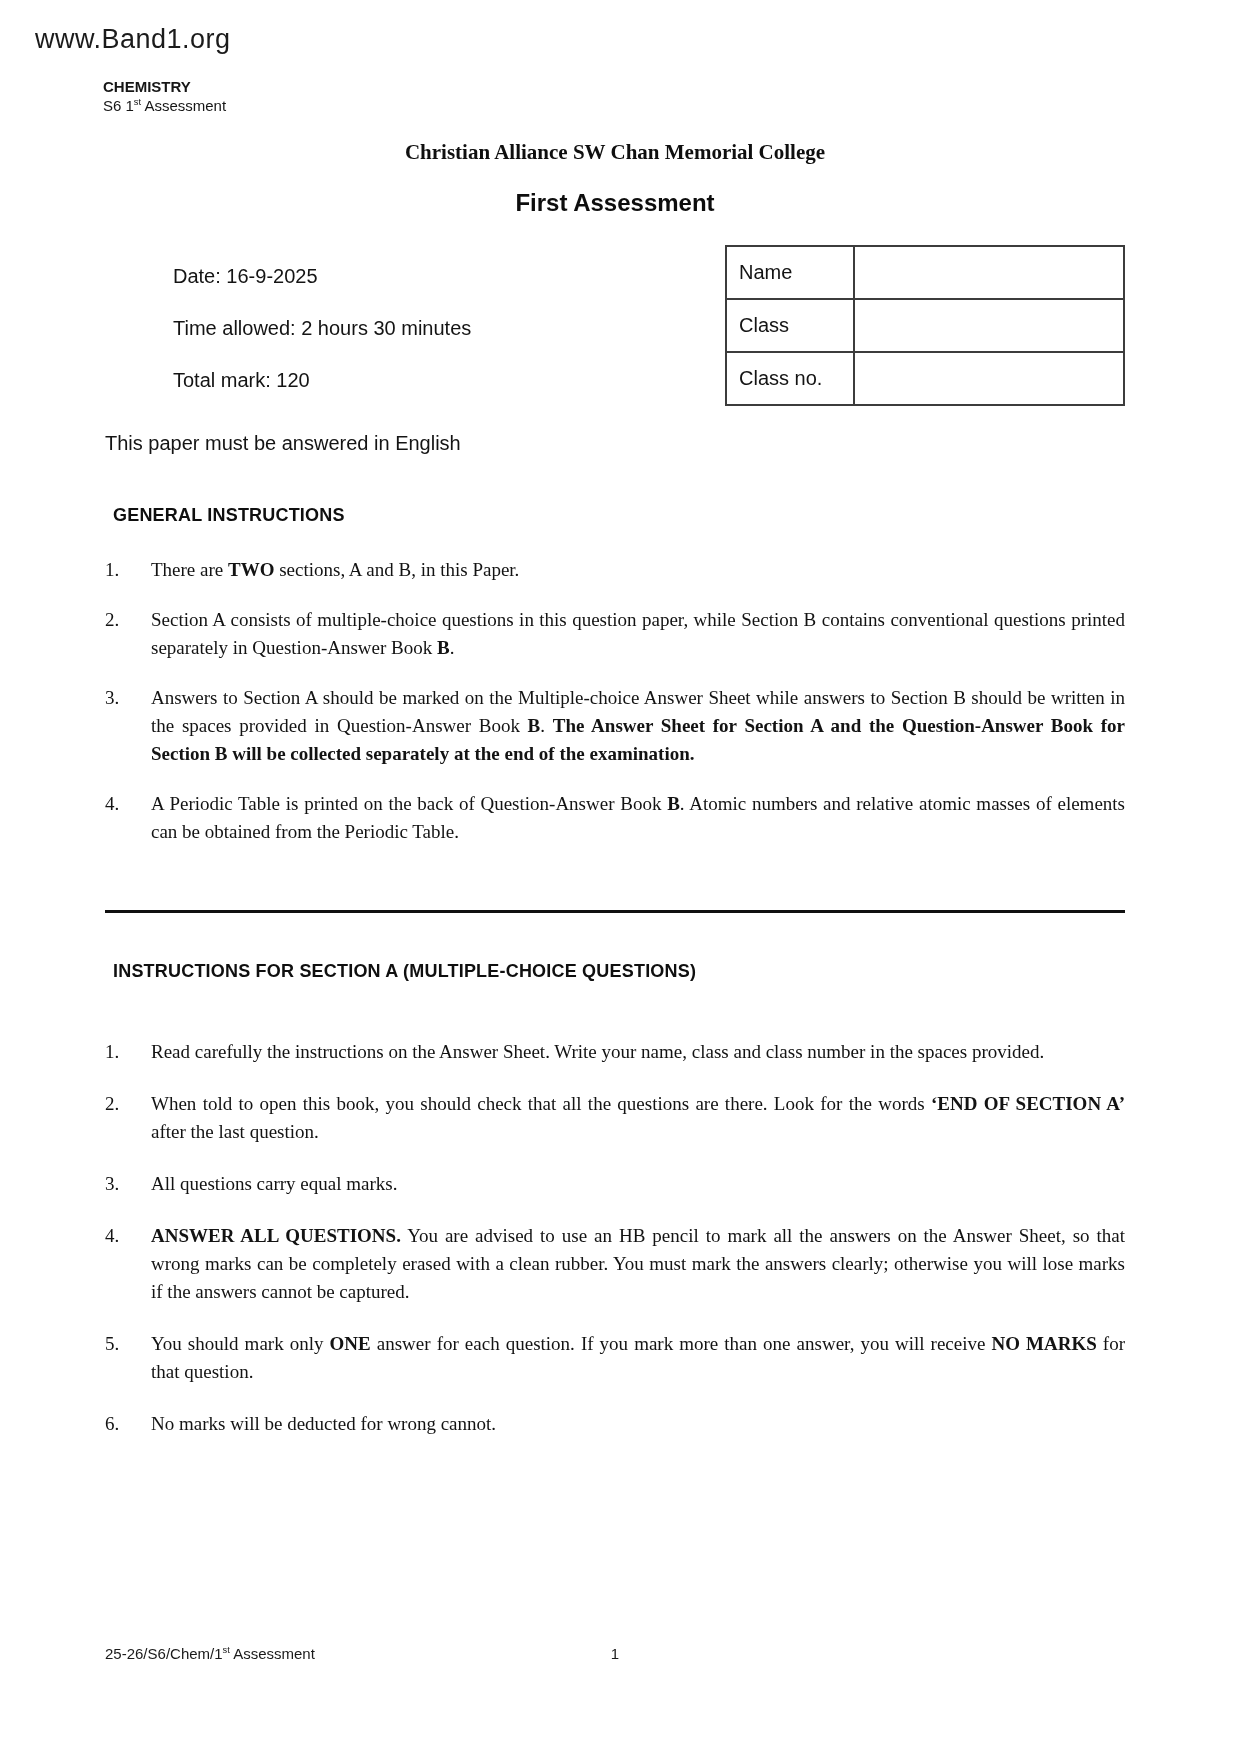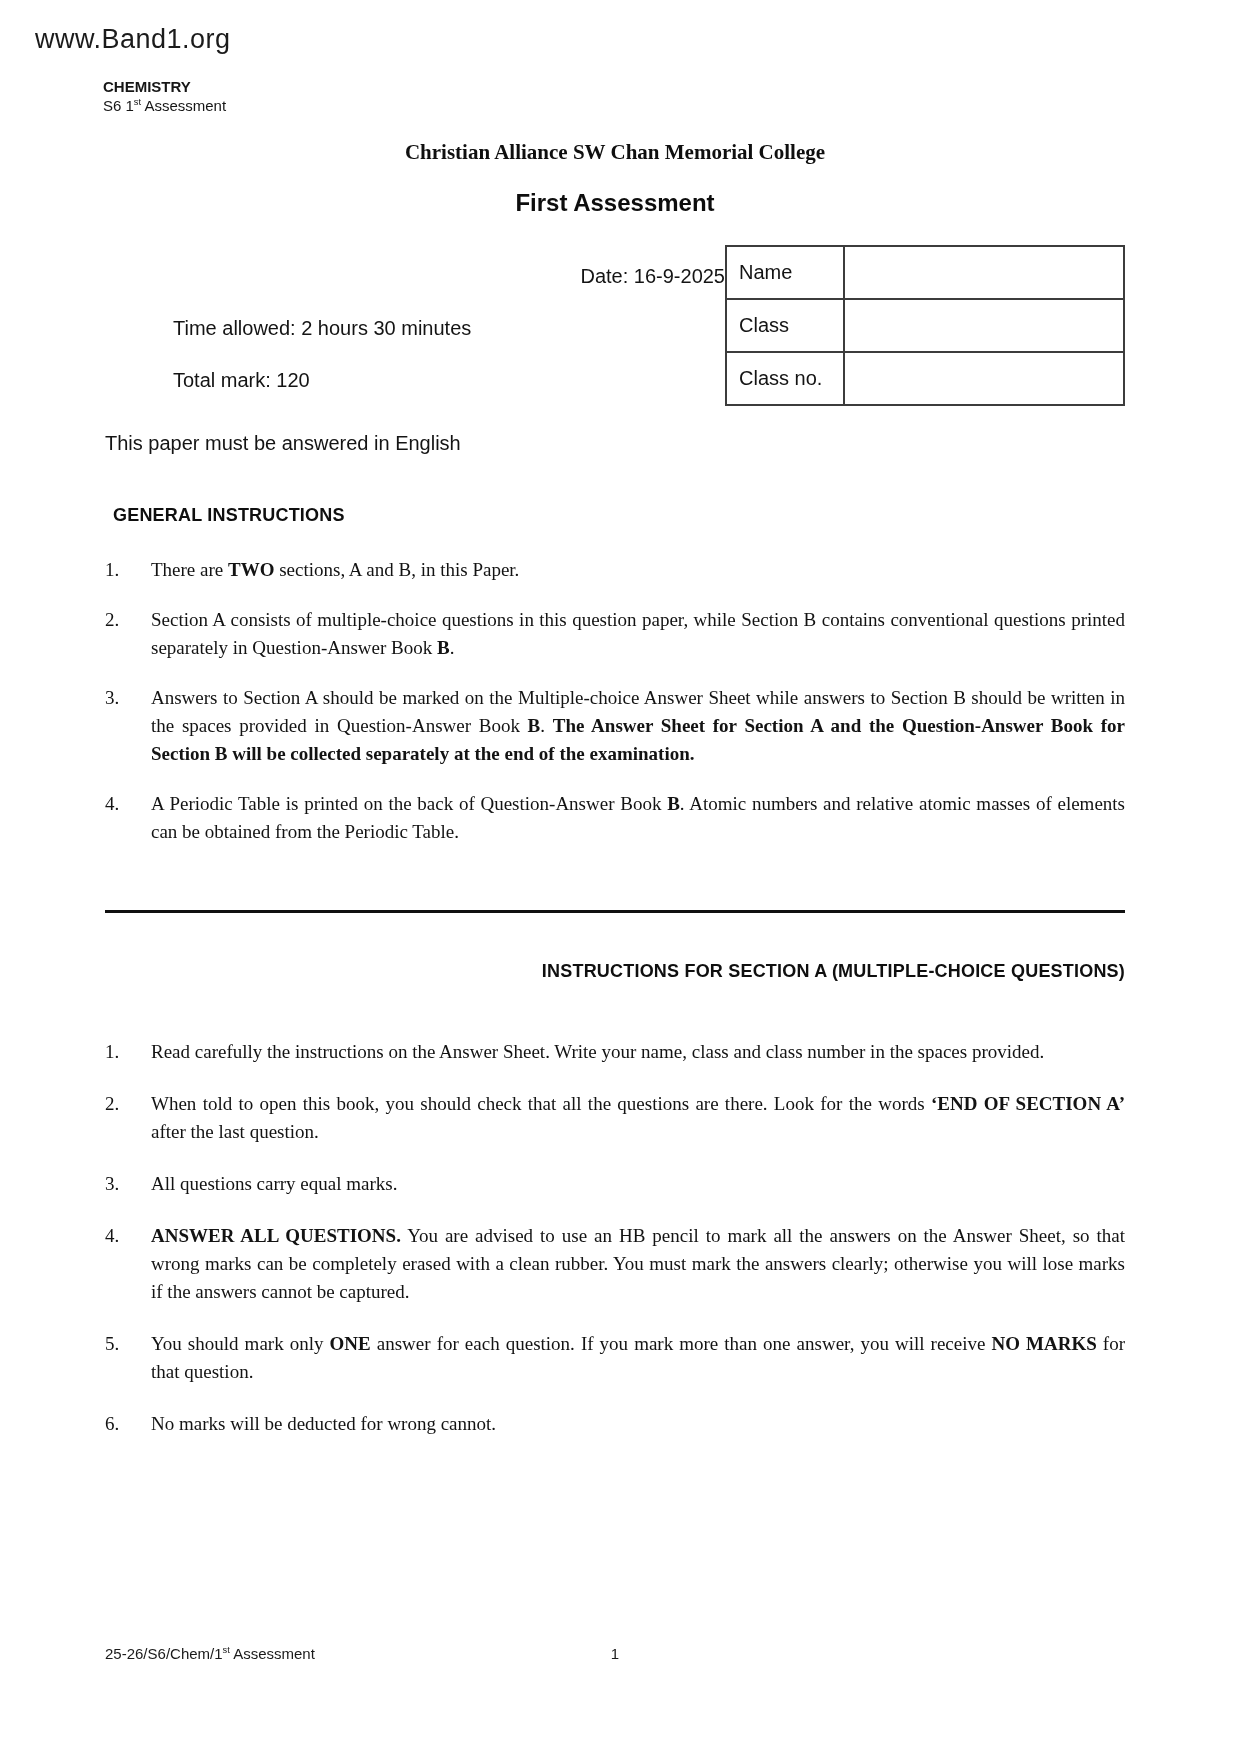--- a/index.html
+++ b/index.html
@@ -33,47 +33,47 @@
     font-weight:bold; font-size:29px; color:#0d0d0d;
   }
   .exam-subtitle {
     margin-top:24px; text-align:center;
     font-family:"Liberation Sans", sans-serif;
     font-weight:bold; font-size:24px; color:#0d0d0d;
   }
   .info-row { margin-top:28px; display:flex; align-items:flex-start; }
   .info-col { flex:1; padding-left:68px; font-family:"Liberation Sans", sans-serif; font-size:20px; color:#141414; }
   .info-line { margin-top:29px; }
-  .info-line:first-child { margin-top:20px;text-align:right; }
+  .info-line:first-child { margin-top:20px; }
   .student-table {
     width:400px; border-collapse:collapse; flex:0 0 auto;
     font-family:"Liberation Sans", sans-serif; font-size:20px; color:#141414;
   }
   .student-table td {
     border:2px solid #3c3c3c; height:53px; vertical-align:middle;
   }
-  .student-table td.lbl { width:118px; padding-left:12px; }
+  .student-table td.lbl { width:128px; padding-left:12px; }
   .language-notice {
     margin-top:26px; 
     font-family:"Liberation Sans", sans-serif; font-size:20px; color:#141414;
   }
   .section-heading {
     margin-top:50px;
     font-family:"Liberation Sans", sans-serif;
     font-weight:bold; font-size:18px; color:#0f0f0f; letter-spacing:0.2px;margin-left:8px;
   }
   .inst-list { margin-top:30px; }
   .inst-list-a { margin-top:56px; }
   .li-row { display:flex; margin-bottom:22px; }
   .inst-list-a .li-row { margin-bottom:24px; }
   .li-num { flex:0 0 46px; font-size:19px; line-height:28px; }
   .li-text { flex:1; font-size:19px; line-height:28px; text-align:justify; }
   .li-text sup, .corner-assessment sup, .footer-code sup { font-size:0.62em; }
   .divider { margin-top:64px; border:none; border-top:3px solid #101010; height:0; }
-  .sa-heading { margin-top:48px;text-align:right; }
+  .sa-heading { margin-top:48px; }
   .footer {
     position:absolute; left:105px; right:115px; top:1645px;
     font-family:"Liberation Sans", sans-serif; font-size:15px; color:#1a1a1a;
   }
   .footer-code { position:absolute; left:0; top:0; }
   .footer-page { position:absolute; left:0; right:0; text-align:center; top:0; }
 </style>
 </head>
 <body>
 

